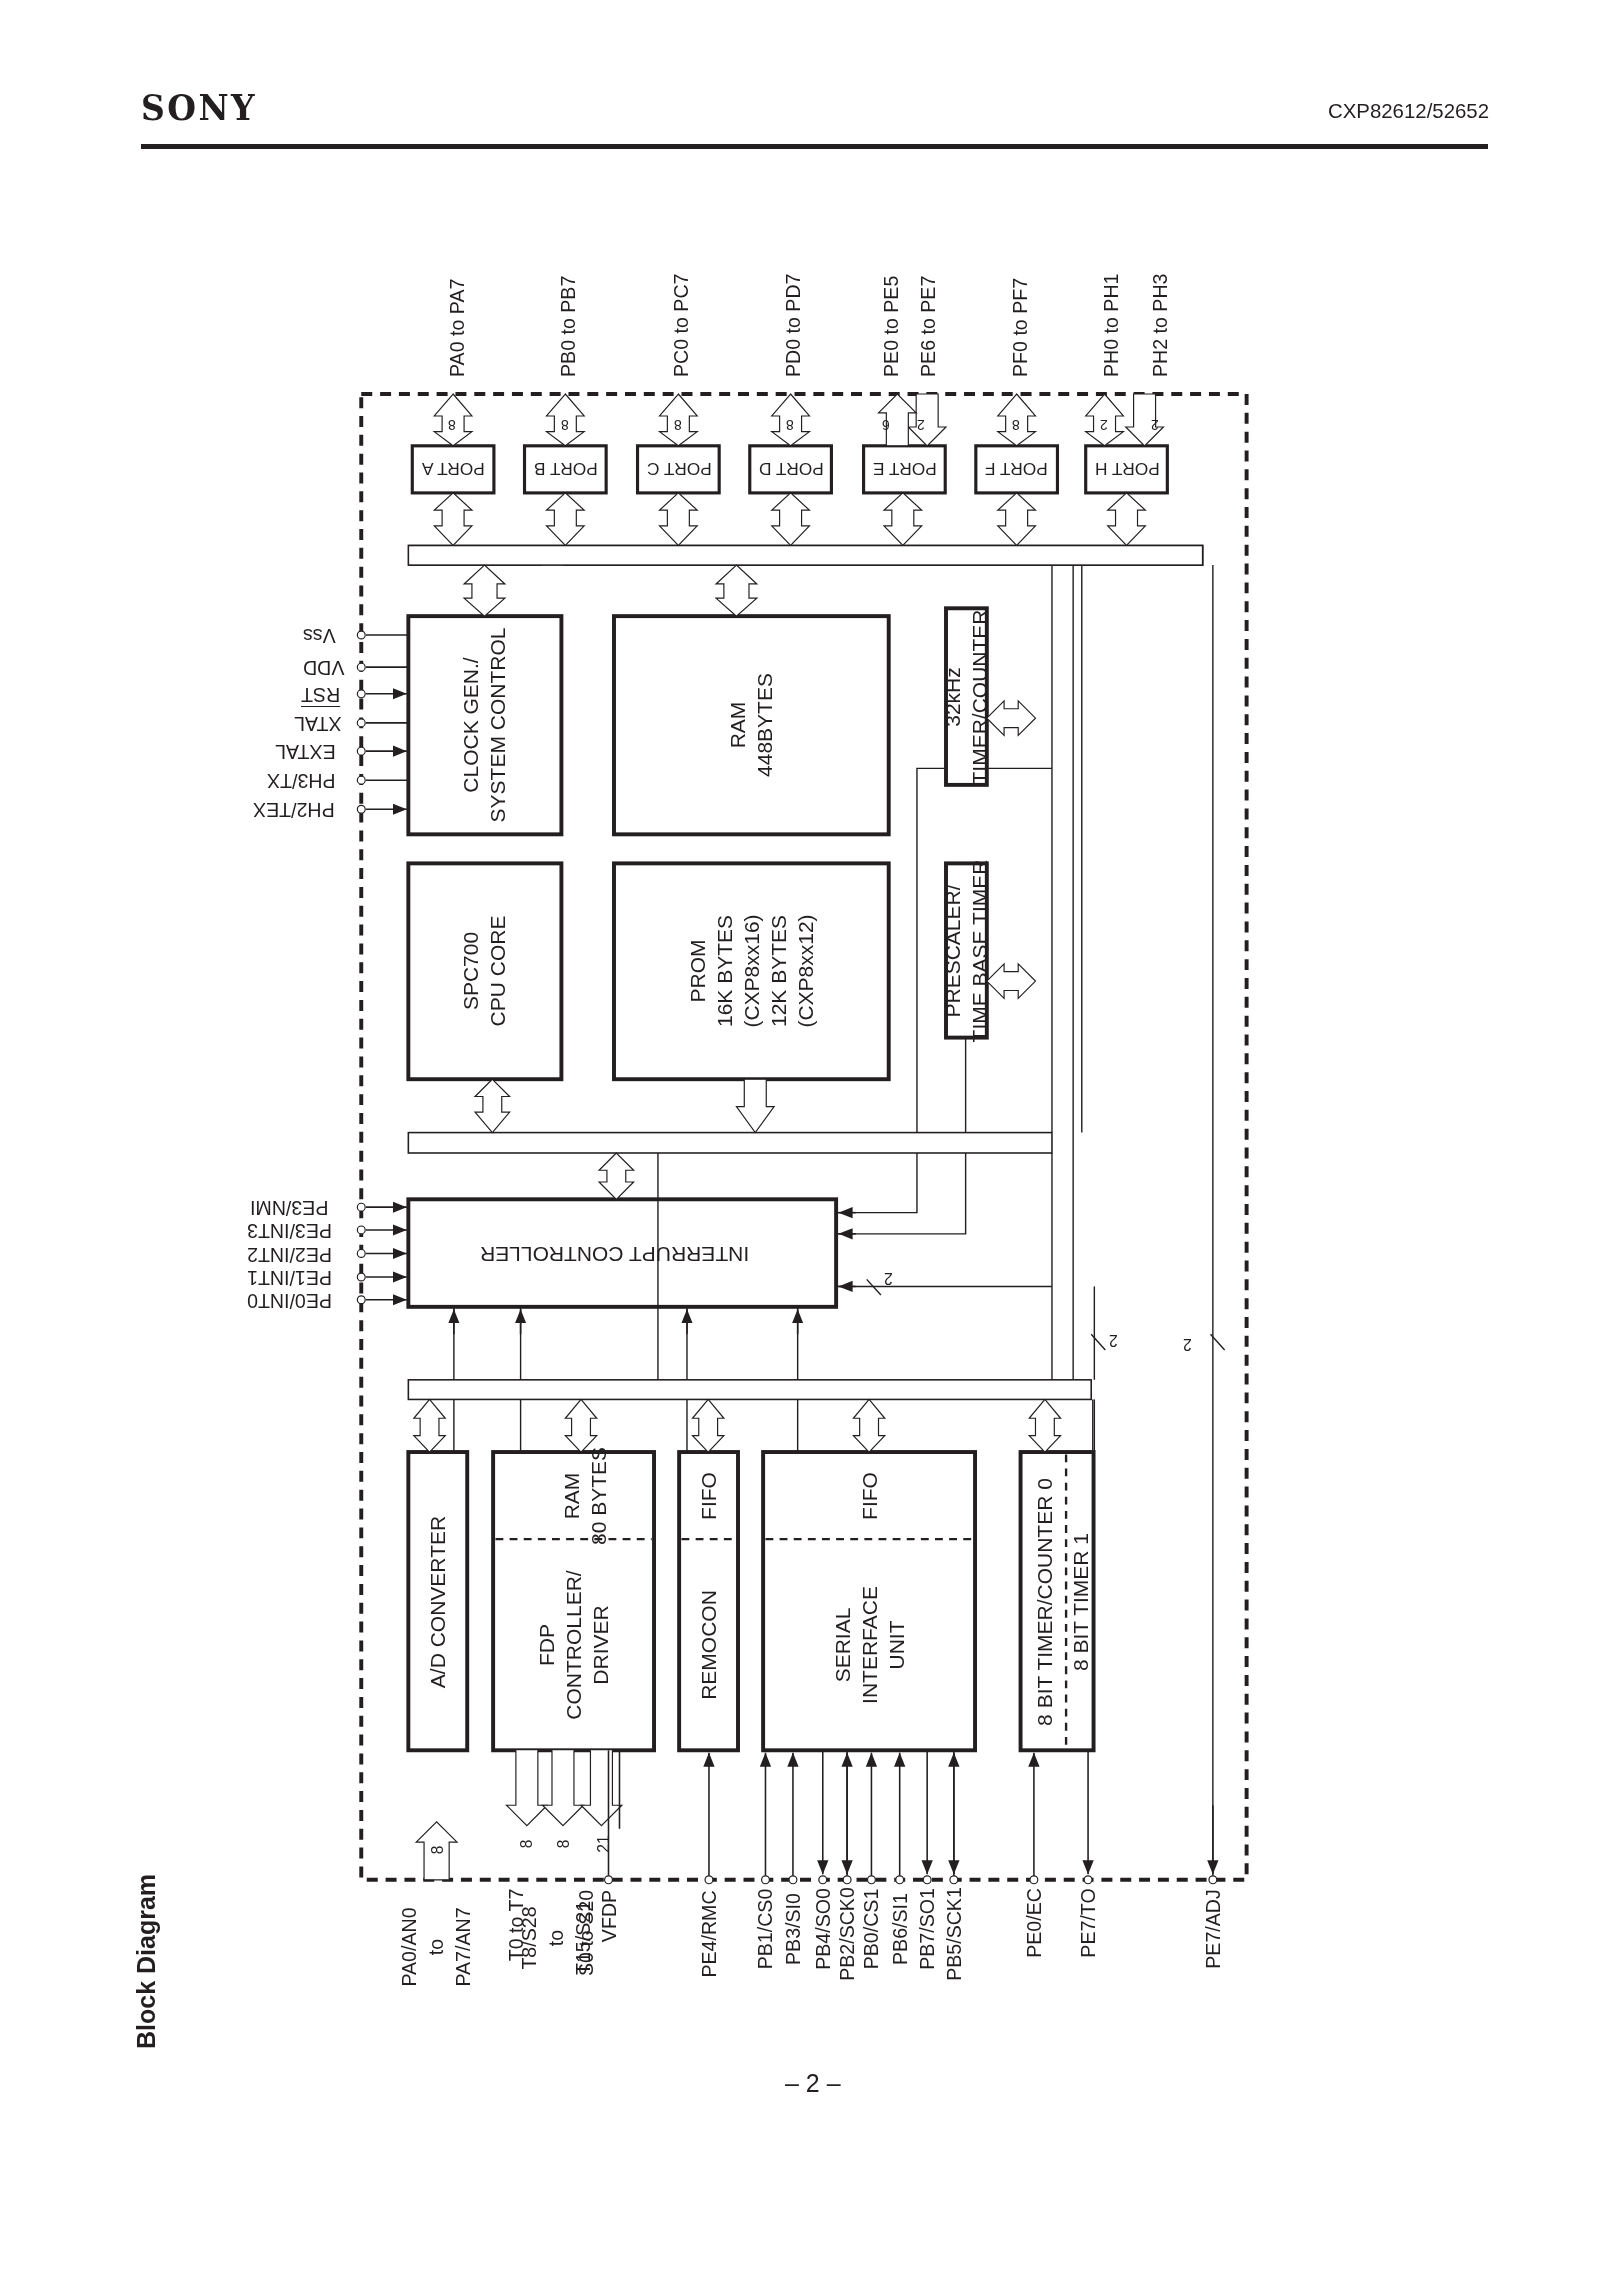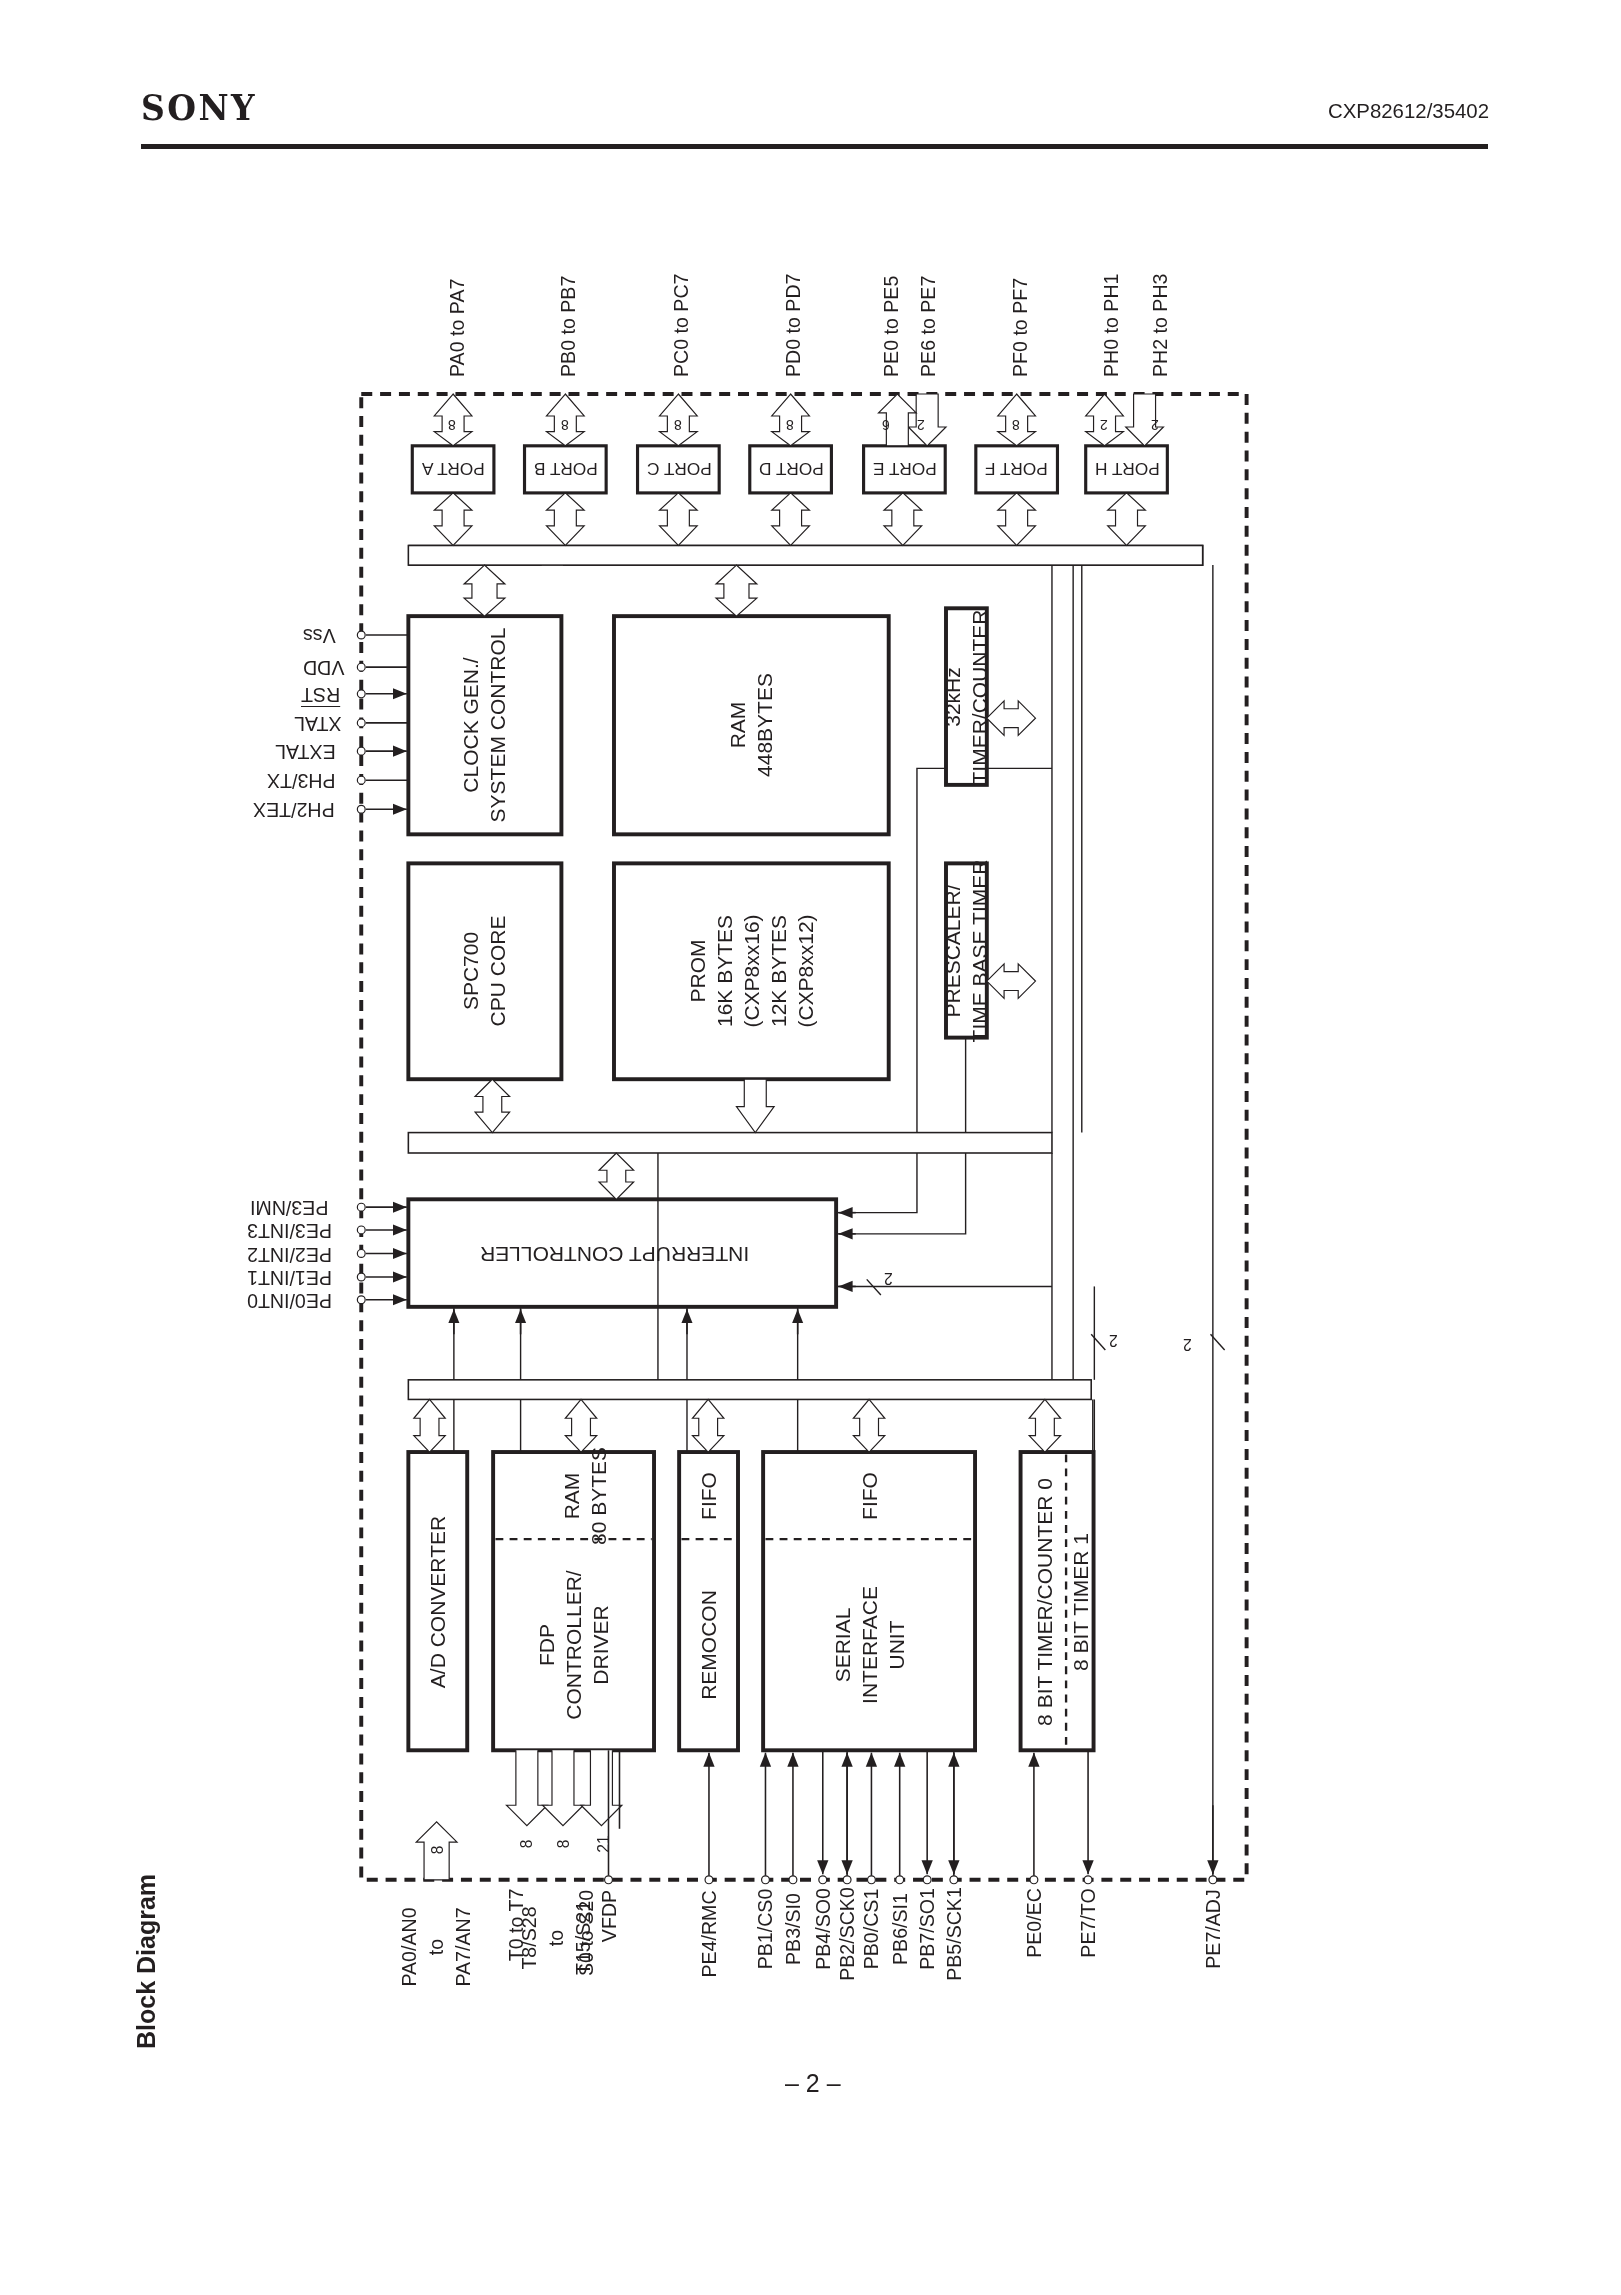--- a/index.html
+++ b/index.html
@@ -21,21 +21,21 @@
   
   .flip { position:absolute; font-size:19.6px; white-space:nowrap; transform:rotate(180deg);
           transform-origin:center center; }
   .ovl { text-decoration:overline; }
   .bw { position:absolute; font-size:15.7px; transform:rotate(-90deg); transform-origin:center; }
 </style>
 </head>
 <body>
 
 <div class="logo">SONY</div>
-<div class="docno">CXP82612/35402</div>
+<div class="docno">CXP82612/52652</div>
 <div class="header-rule"></div>
 
 <svg id="diagram-svg" viewBox="0 0 2066 2924" xmlns="http://www.w3.org/2000/svg">
   <defs>
     <marker id="ah" markerWidth="10" markerHeight="10" refX="9" refY="5" orient="auto" markerUnits="userSpaceOnUse">
       <path d="M0,0 L10,5 L0,10 z" fill="#231f20"></path>
     </marker>
     <marker id="ahs" viewBox="0 0 10 10" markerWidth="18" markerHeight="18" refX="10" refY="5" orient="auto" markerUnits="userSpaceOnUse">
       <path d="M0,1 L10,5 L0,9 z" fill="#231f20"></path>
     </marker>

